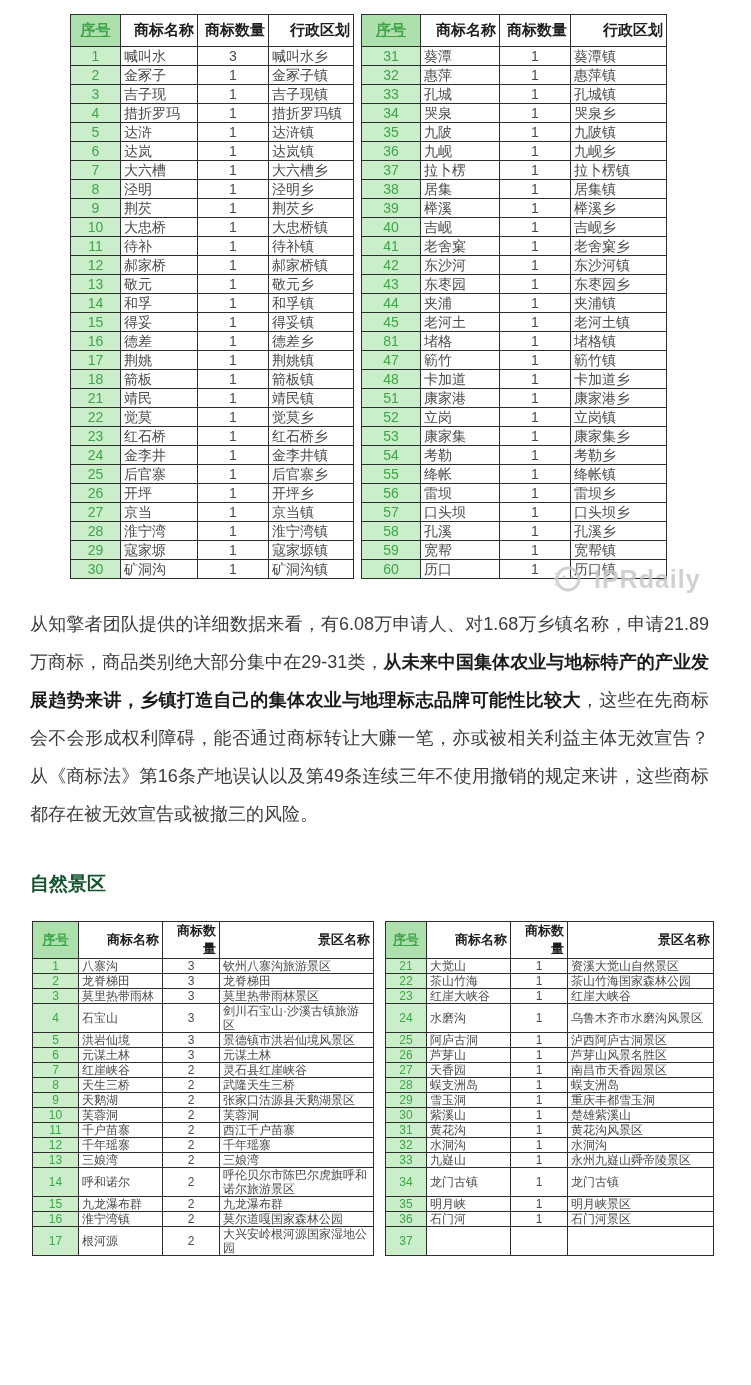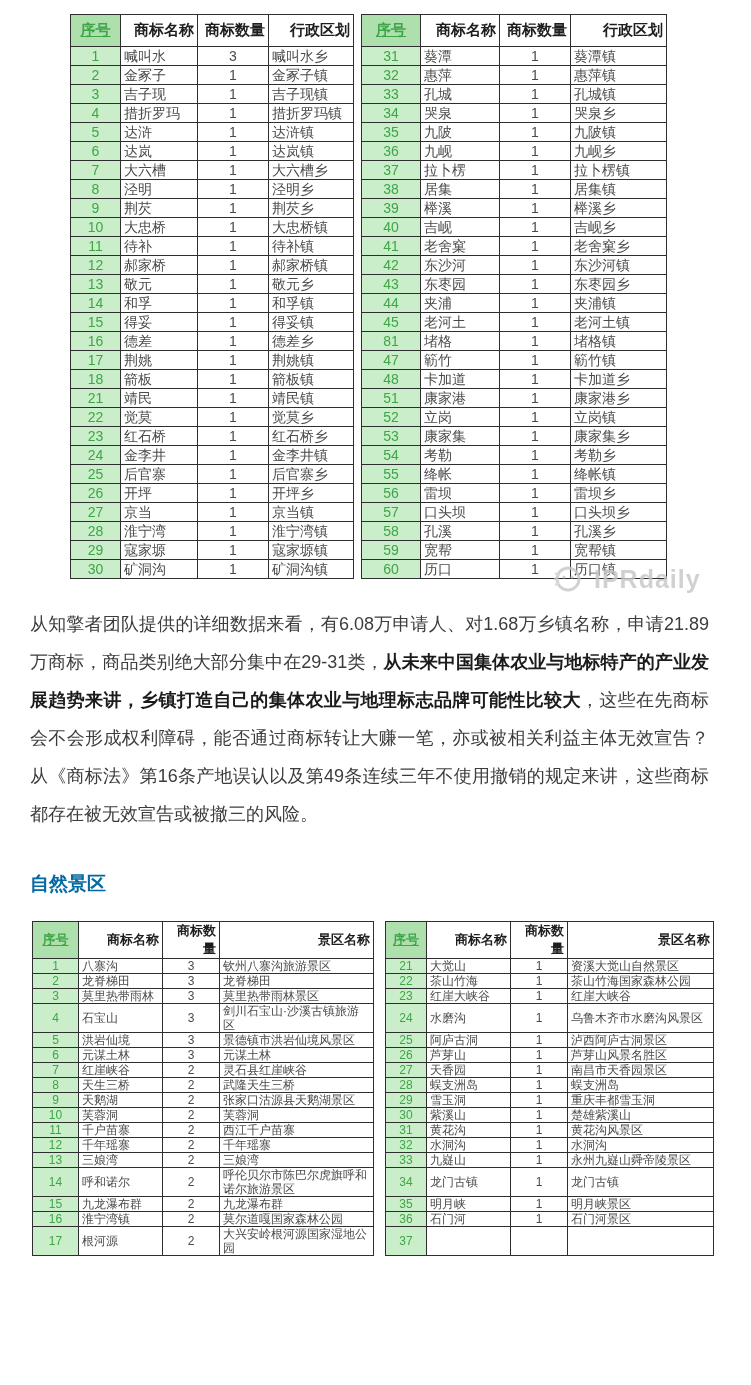--- a/index.html
+++ b/index.html
@@ -59,21 +59,21 @@
     font-size: 18px;
     line-height: 38px;
     color: var(--body-text);
     margin: 26px 14px 0 2px;
     text-align: justify;
   }
   .para .bold-seg { font-weight: bold; color: #1b1b1b; }
   .section-heading {
     font-size: 19px;
     font-weight: bold;
-    color: #0369a1;
+    color: #14532d;
     margin: 38px 2px 0 2px;
   }
   .company-para { margin-top: 26px; }
 
   
   .watermark {
     position: absolute;
     display: flex;
     align-items: center;
     gap: 12px;

